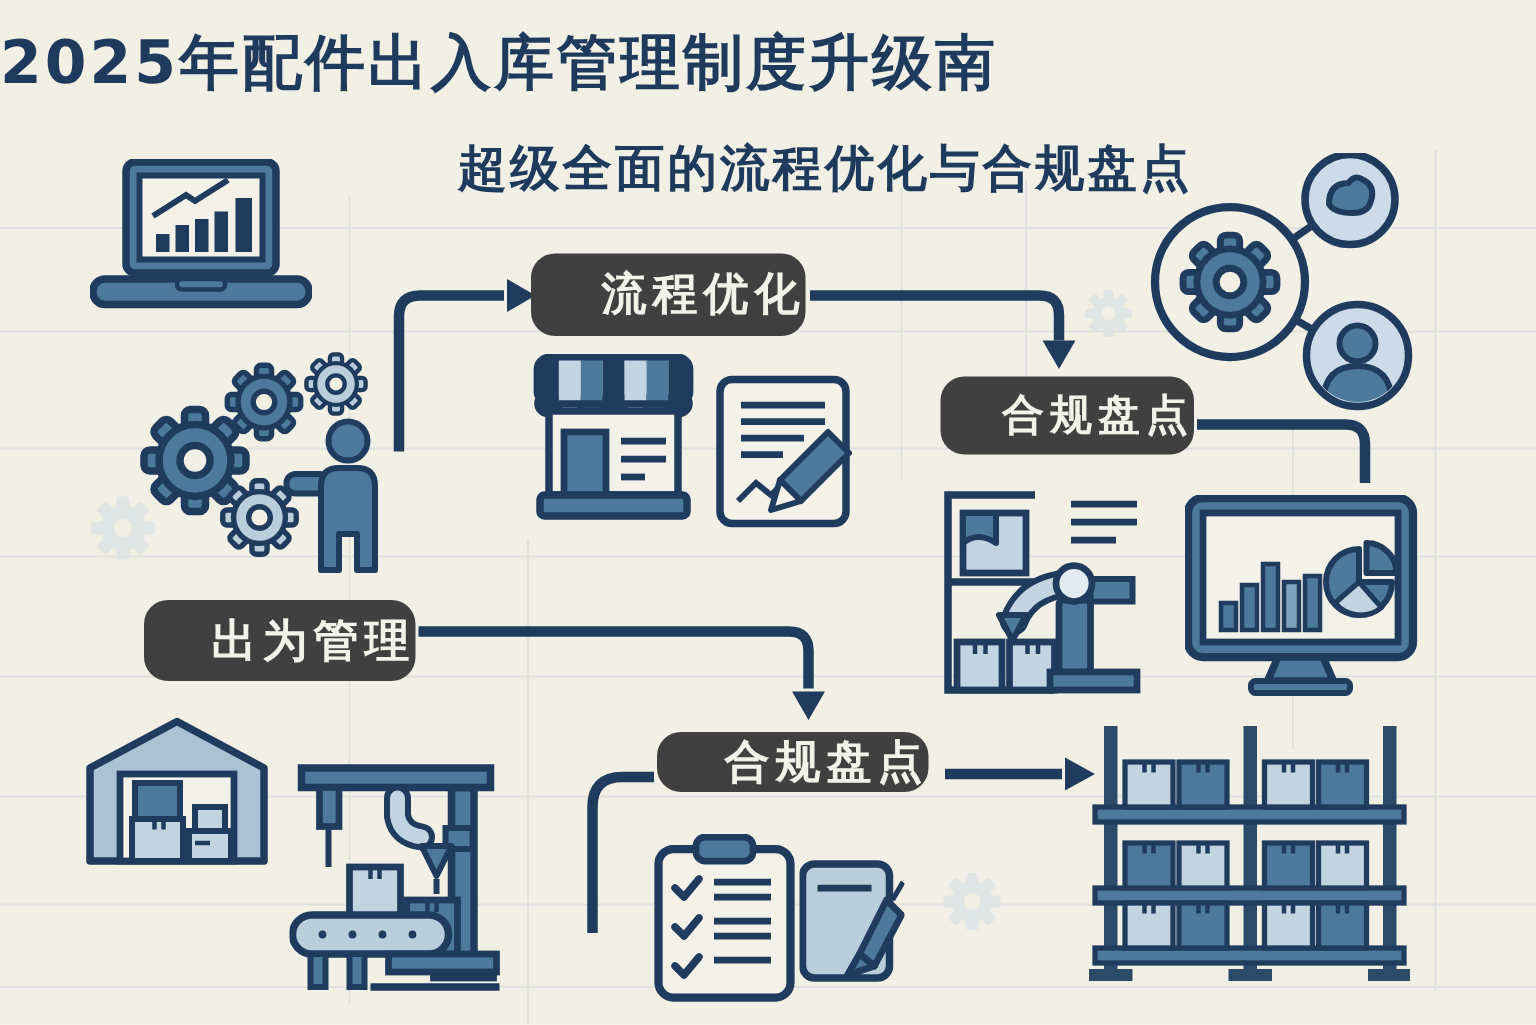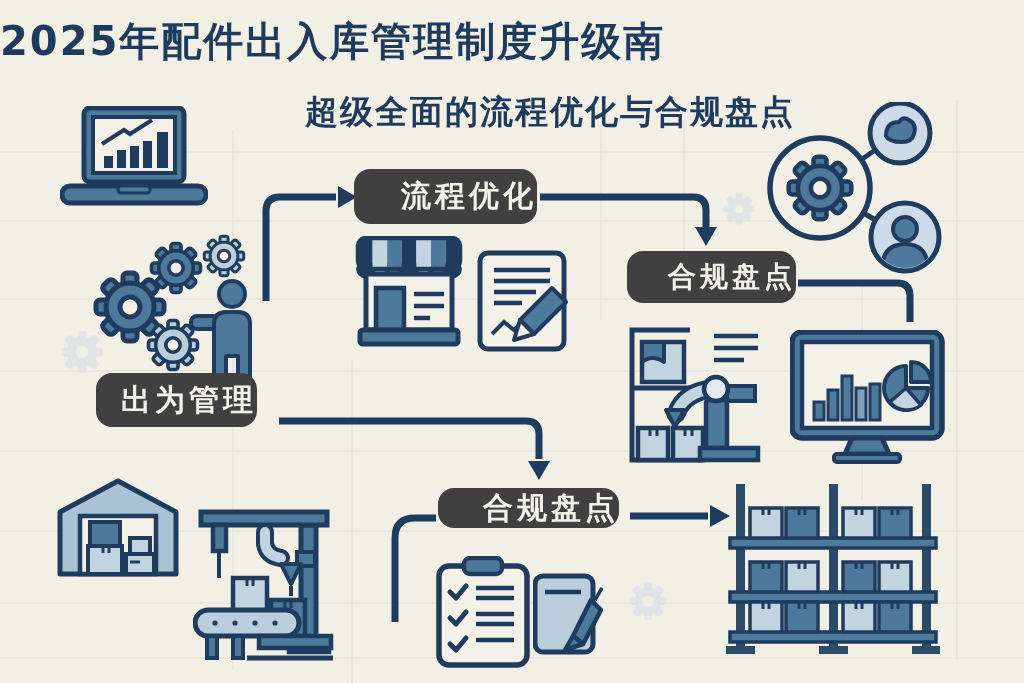--- a/index.html
+++ b/index.html
@@ -337,20 +337,20 @@
       <polygon points="710,505 710,527 730,516"></polygon>
     </g>
   </svg>
 
   <div class="node" style="left:354px;top:169px;width:183px;height:55px">
     <span>流程优化</span>
   </div>
   <div class="node" style="left:627px;top:251px;width:169px;height:52px;font-size:28px">
     <span>合规盘点</span>
   </div>
-  <div class="node" style="left:96px;top:373px;width:161px;height:54px">
+  <div class="node" style="left:96px;top:400px;width:181px;height:54px">
     <span>出为管理</span>
   </div>
   <div class="node" style="left:438px;top:488px;width:181px;height:40px">
     <span>合规盘点</span>
   </div>
 
 </div>
 
 </body></html>

